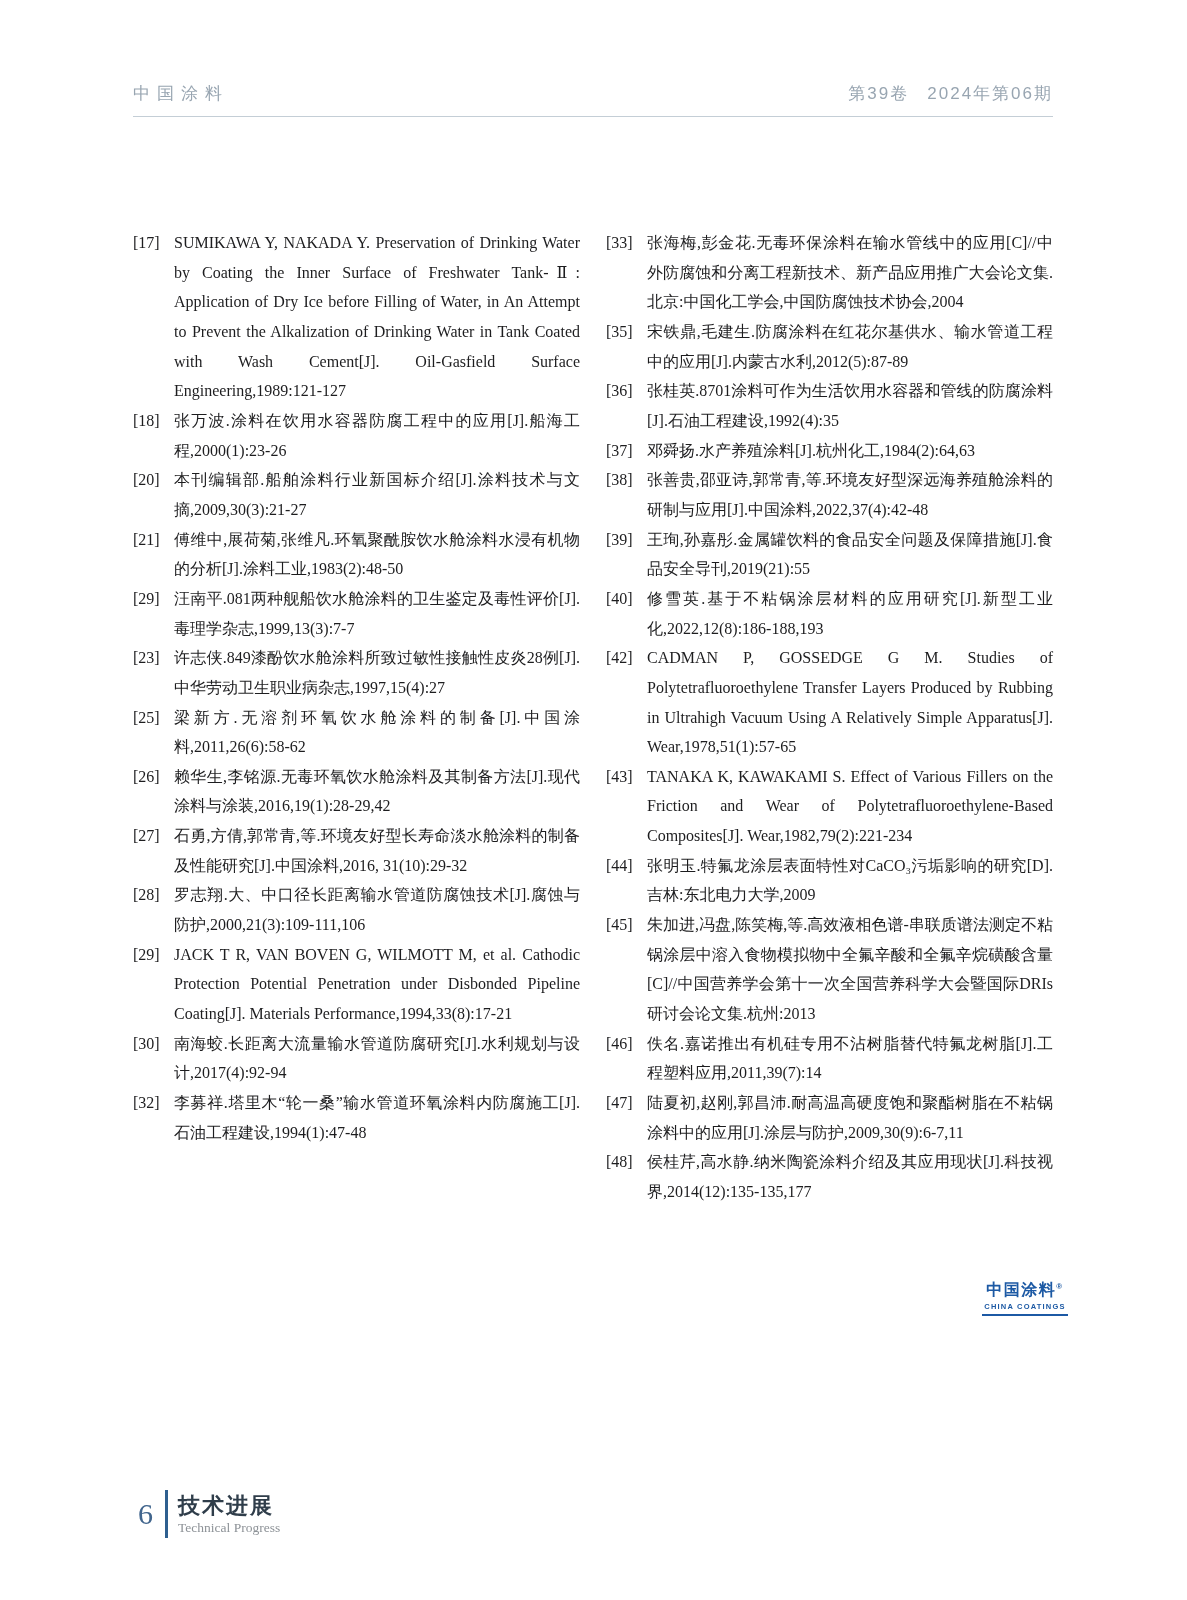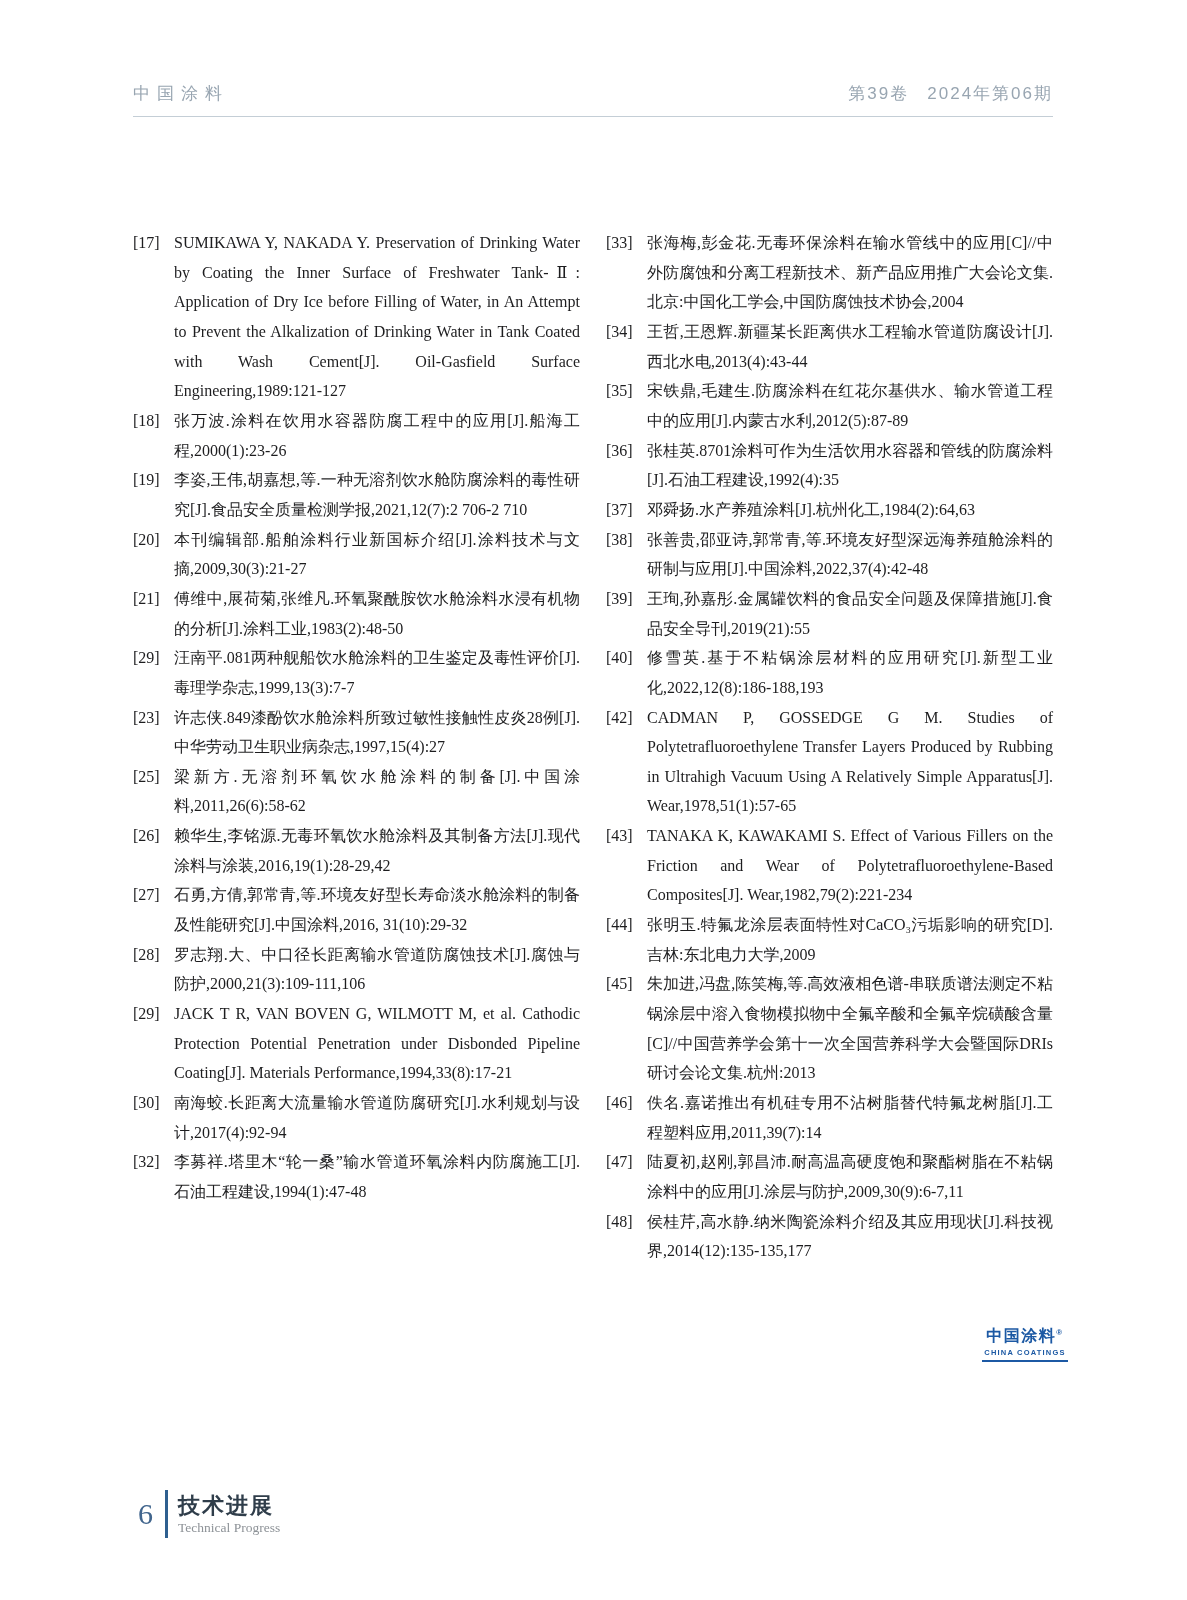--- a/index.html
+++ b/index.html
@@ -22,21 +22,21 @@
   .refs{
     position:absolute;left:133px;right:134px;top:228px;
     display:flex;gap:26px;
   }
   .ref-col{flex:1;margin:0;padding:0;list-style:none;font-size:16px;line-height:29.65px;}
   .ref-item{display:flex;}
   .ref-num{width:41px;flex:none;}
   .ref-text{flex:1;text-align:justify;text-justify:inter-ideograph;}
   
   .brand-logo{
-    position:absolute;left:982px;top:1326px;width:86px;text-align:center;
+    position:absolute;left:982px;top:1280px;width:86px;text-align:center;
     font-family:"Liberation Sans","DejaVu Sans",sans-serif;color:#1c59a4;
   }
   .brand-title{font-size:16px;font-weight:bold;letter-spacing:1.5px;white-space:nowrap;}
   .brand-title sup{font-size:8px;}
   .brand-subtitle{
     font-size:7.5px;font-weight:bold;letter-spacing:1.2px;white-space:nowrap;
     padding-bottom:3px;border-bottom:2px solid #1c59a4;margin-top:1px;text-align:center;
   }
   
   .page-footer{
@@ -73,24 +73,20 @@
   <li class="ref-item">
     <span class="ref-num">[17]</span>
     <span class="ref-text">SUMIKAWA Y, NAKADA Y. Preservation of Drinking Water by Coating the Inner Surface of Freshwater Tank-Ⅱ: Application of Dry Ice before Filling of Water, in An Attempt to Prevent the Alkalization of Drinking Water in Tank Coated with Wash Cement[J]. Oil-Gasfield Surface Engineering,1989:121-127</span>
   </li>
 
   <li class="ref-item">
     <span class="ref-num">[18]</span>
     <span class="ref-text">张万波.涂料在饮用水容器防腐工程中的应用[J].船海工程,2000(1):23-26</span>
   </li>
 
-  <li class="ref-item">
-    <span class="ref-num">[19]</span>
-    <span class="ref-text">李姿,王伟,胡嘉想,等.一种无溶剂饮水舱防腐涂料的毒性研究[J].食品安全质量检测学报,2021,12(7):2 706-2 710</span>
-  </li>
 
   <li class="ref-item">
     <span class="ref-num">[20]</span>
     <span class="ref-text">本刊编辑部.船舶涂料行业新国标介绍[J].涂料技术与文摘,2009,30(3):21-27</span>
   </li>
 
   <li class="ref-item">
     <span class="ref-num">[21]</span>
     <span class="ref-text">傅维中,展荷菊,张维凡.环氧聚酰胺饮水舱涂料水浸有机物的分析[J].涂料工业,1983(2):48-50</span>
   </li>
@@ -141,24 +137,20 @@
     <span class="ref-num">[32]</span>
     <span class="ref-text">李募祥.塔里木“轮一桑”输水管道环氧涂料内防腐施工[J].石油工程建设,1994(1):47-48</span>
   </li>
 </ol>
   <ol class="ref-col">
   <li class="ref-item">
     <span class="ref-num">[33]</span>
     <span class="ref-text">张海梅,彭金花.无毒环保涂料在输水管线中的应用[C]//中外防腐蚀和分离工程新技术、新产品应用推广大会论文集.北京:中国化工学会,中国防腐蚀技术协会,2004</span>
   </li>
 
-  <li class="ref-item">
-    <span class="ref-num">[34]</span>
-    <span class="ref-text">王哲,王恩辉.新疆某长距离供水工程输水管道防腐设计[J].西北水电,2013(4):43-44</span>
-  </li>
 
   <li class="ref-item">
     <span class="ref-num">[35]</span>
     <span class="ref-text">宋铁鼎,毛建生.防腐涂料在红花尔基供水、输水管道工程中的应用[J].内蒙古水利,2012(5):87-89</span>
   </li>
 
   <li class="ref-item">
     <span class="ref-num">[36]</span>
     <span class="ref-text">张桂英.8701涂料可作为生活饮用水容器和管线的防腐涂料[J].石油工程建设,1992(4):35</span>
   </li>

